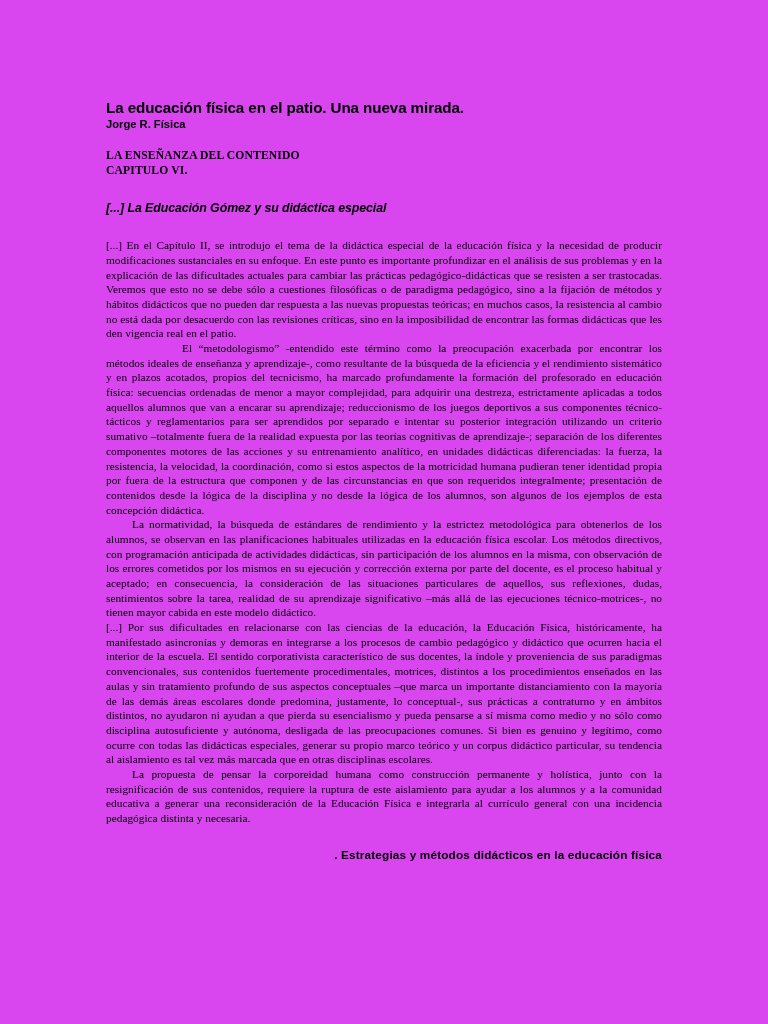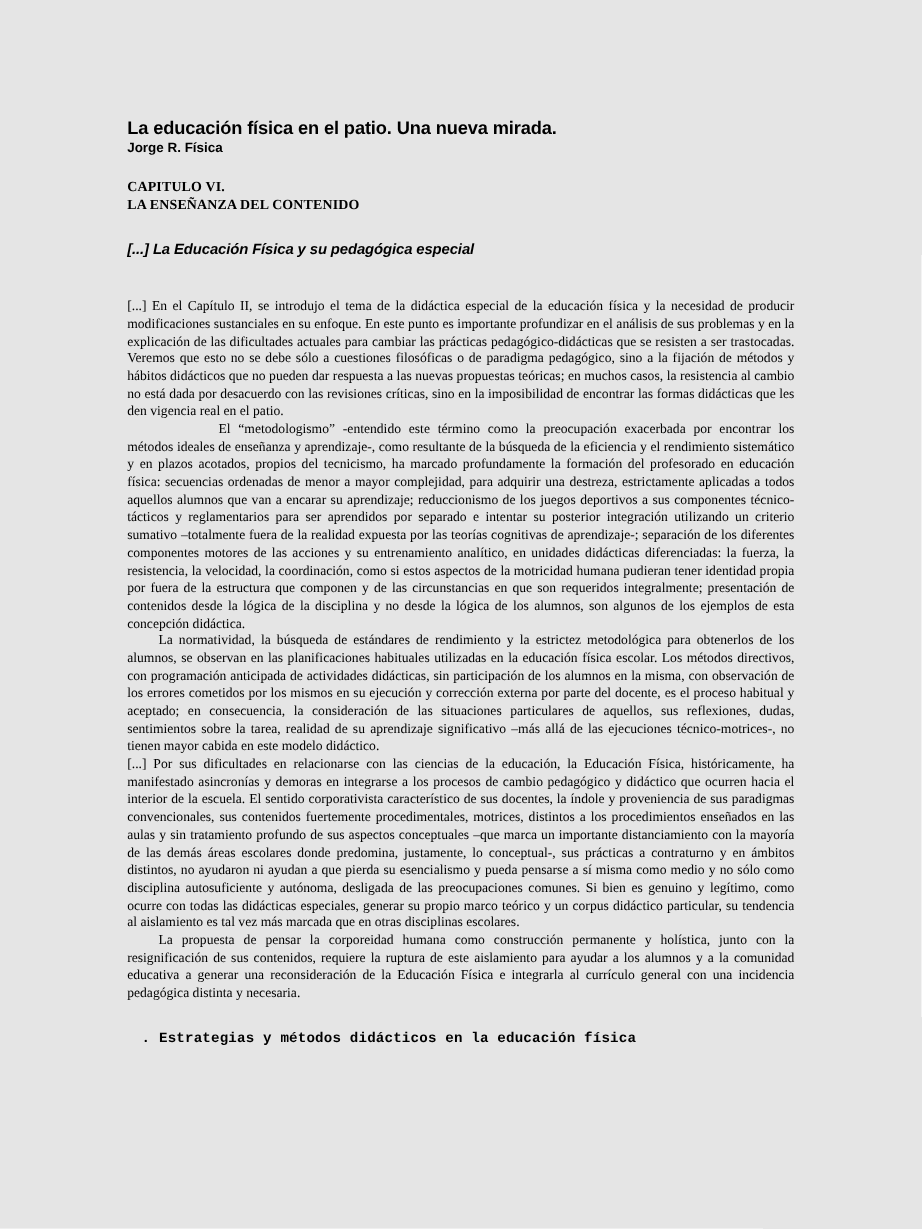--- a/index.html
+++ b/index.html
@@ -13,21 +13,21 @@
     height: 1024px;
     overflow: hidden;
     font-family: "Liberation Serif", "DejaVu Serif", serif;
     color: #000000;
     -webkit-font-smoothing: antialiased;
   }
   .page {
     position: relative;
     width: 768px;
     height: 1024px;
-    background: #e5e5e5;
+    background: #d946ef;
     box-sizing: border-box;
   }
   .content {
     position: absolute;
     left: 106px;
     top: 98px;
     width: 556px;
   }
 
   
@@ -67,61 +67,62 @@
     font-weight: bold;
     font-style: italic;
     font-size: 12.4px;
     line-height: 16px;
     margin: 22px 0 0 0;
     letter-spacing: -0.1px;
   }
 
   
   .body-copy {
-    margin-top: 32px;
+    margin-top: 22px;
   }
   p.para {
     margin: 0;
     font-size: 11.35px;
     line-height: 14.68px;
     text-align: justify;
     text-justify: inter-word;
     hyphens: none;
     text-indent: 0;
   }
   p.para.indent-sm { text-indent: 26px; }
   p.para.indent-lg { text-indent: 76px; }
   p.para.flush     { text-indent: 0; }
 
   
   .sub-heading {
-    font-family: Liberation Mono, monospace;
+    font-family: Liberation Sans, sans-serif;
     font-weight: bold;
     font-size: 11.8px;
     line-height: 15px;
     letter-spacing: 0.15px;
-    margin: 22px 0 0 12px;
+    margin: 22px 0 0 0;
+    text-align: right;
   }
 </style>
 </head>
 <body>
 
 <div class="page">
   <div class="content">
 
     <h1 class="doc-title">La educación física en el patio. Una nueva mirada.</h1>
 
     <div class="doc-author">Jorge R. Física</div>
 
     <div class="chapter-block">
+      <div class="chapter-line">LA ENSEÑANZA DEL CONTENIDO</div>
       <div class="chapter-line">CAPITULO VI.</div>
-      <div class="chapter-line">LA ENSEÑANZA DEL CONTENIDO</div>
     </div>
 
-    <h2 class="section-heading">[...] La Educación Física y su pedagógica especial</h2>
+    <h2 class="section-heading">[...] La Educación Gómez y su didáctica especial</h2>
 
     <div class="body-copy">
       <p class="para flush">[...] En el Capítulo II, se introdujo el tema de la didáctica especial de la educación física y la necesidad de producir modificaciones sustanciales en su enfoque. En este punto es importante profundizar en el análisis de sus problemas y en la explicación de las dificultades actuales para cambiar las prácticas pedagógico-didácticas que se resisten a ser trastocadas. Veremos que esto no se debe sólo a cuestiones filosóficas o de paradigma pedagógico, sino a la fijación de métodos y hábitos didácticos que no pueden dar respuesta a las nuevas propuestas teóricas; en muchos casos, la resistencia al cambio no está dada por desacuerdo con las revisiones críticas, sino en la imposibilidad de encontrar las formas didácticas que les den vigencia real en el patio.</p>
       <p class="para indent-lg">El “metodologismo” -entendido este término como la preocupación exacerbada por encontrar los métodos ideales de enseñanza y aprendizaje-, como resultante de la búsqueda de la eficiencia y el rendimiento sistemático y en plazos acotados, propios del tecnicismo, ha marcado profundamente la formación del profesorado en educación física: secuencias ordenadas de menor a mayor complejidad, para adquirir una destreza, estrictamente aplicadas a todos aquellos alumnos que van a encarar su aprendizaje; reduccionismo de los juegos deportivos a sus componentes técnico-tácticos y reglamentarios para ser aprendidos por separado e intentar su posterior integración utilizando un criterio sumativo –totalmente fuera de la realidad expuesta por las teorías cognitivas de aprendizaje-; separación de los diferentes componentes motores de las acciones y su entrenamiento analítico, en unidades didácticas diferenciadas: la fuerza, la resistencia, la velocidad, la coordinación, como si estos aspectos de la motricidad humana pudieran tener identidad propia por fuera de la estructura que componen y de las circunstancias en que son requeridos integralmente; presentación de contenidos desde la lógica de la disciplina y no desde la lógica de los alumnos, son algunos de los ejemplos de esta concepción didáctica.</p>
       <p class="para indent-sm">La normatividad, la búsqueda de estándares de rendimiento y la estrictez metodológica para obtenerlos de los alumnos, se observan en las planificaciones habituales utilizadas en la educación física escolar. Los métodos directivos, con programación anticipada de actividades didácticas, sin participación de los alumnos en la misma, con observación de los errores cometidos por los mismos en su ejecución y corrección externa por parte del docente, es el proceso habitual y aceptado; en consecuencia, la consideración de las situaciones particulares de aquellos, sus reflexiones, dudas, sentimientos sobre la tarea, realidad de su aprendizaje significativo –más allá de las ejecuciones técnico-motrices-, no tienen mayor cabida en este modelo didáctico.</p>
       <p class="para flush">[...] Por sus dificultades en relacionarse con las ciencias de la educación, la Educación Física, históricamente, ha manifestado asincronías y demoras en integrarse a los procesos de cambio pedagógico y didáctico que ocurren hacia el interior de la escuela. El sentido corporativista característico de sus docentes, la índole y proveniencia de sus paradigmas convencionales, sus contenidos fuertemente procedimentales, motrices, distintos a los procedimientos enseñados en las aulas y sin tratamiento profundo de sus aspectos conceptuales –que marca un importante distanciamiento con la mayoría de las demás áreas escolares donde predomina, justamente, lo conceptual-, sus prácticas a contraturno y en ámbitos distintos, no ayudaron ni ayudan a que pierda su esencialismo y pueda pensarse a sí misma como medio y no sólo como disciplina autosuficiente y autónoma, desligada de las preocupaciones comunes. Si bien es genuino y legítimo, como ocurre con todas las didácticas especiales, generar su propio marco teórico y un corpus didáctico particular, su tendencia al aislamiento es tal vez más marcada que en otras disciplinas escolares.</p>
       <p class="para indent-sm">La propuesta de pensar la corporeidad humana como construcción permanente y holística, junto con la resignificación de sus contenidos, requiere la ruptura de este aislamiento para ayudar a los alumnos y a la comunidad educativa a generar una reconsideración de la Educación Física e integrarla al currículo general con una incidencia pedagógica distinta y necesaria.</p>
     </div>
 
     <h3 class="sub-heading">. Estrategias y métodos didácticos en la educación física</h3>

